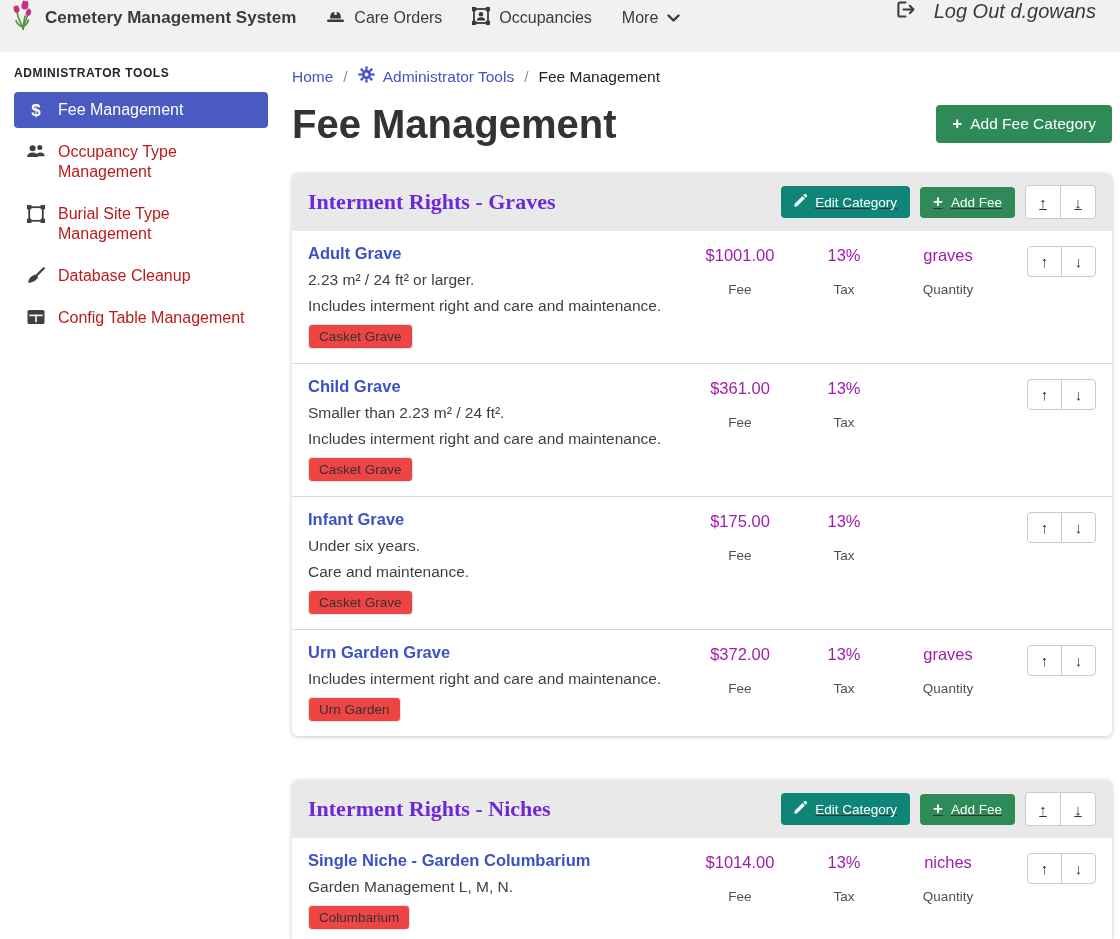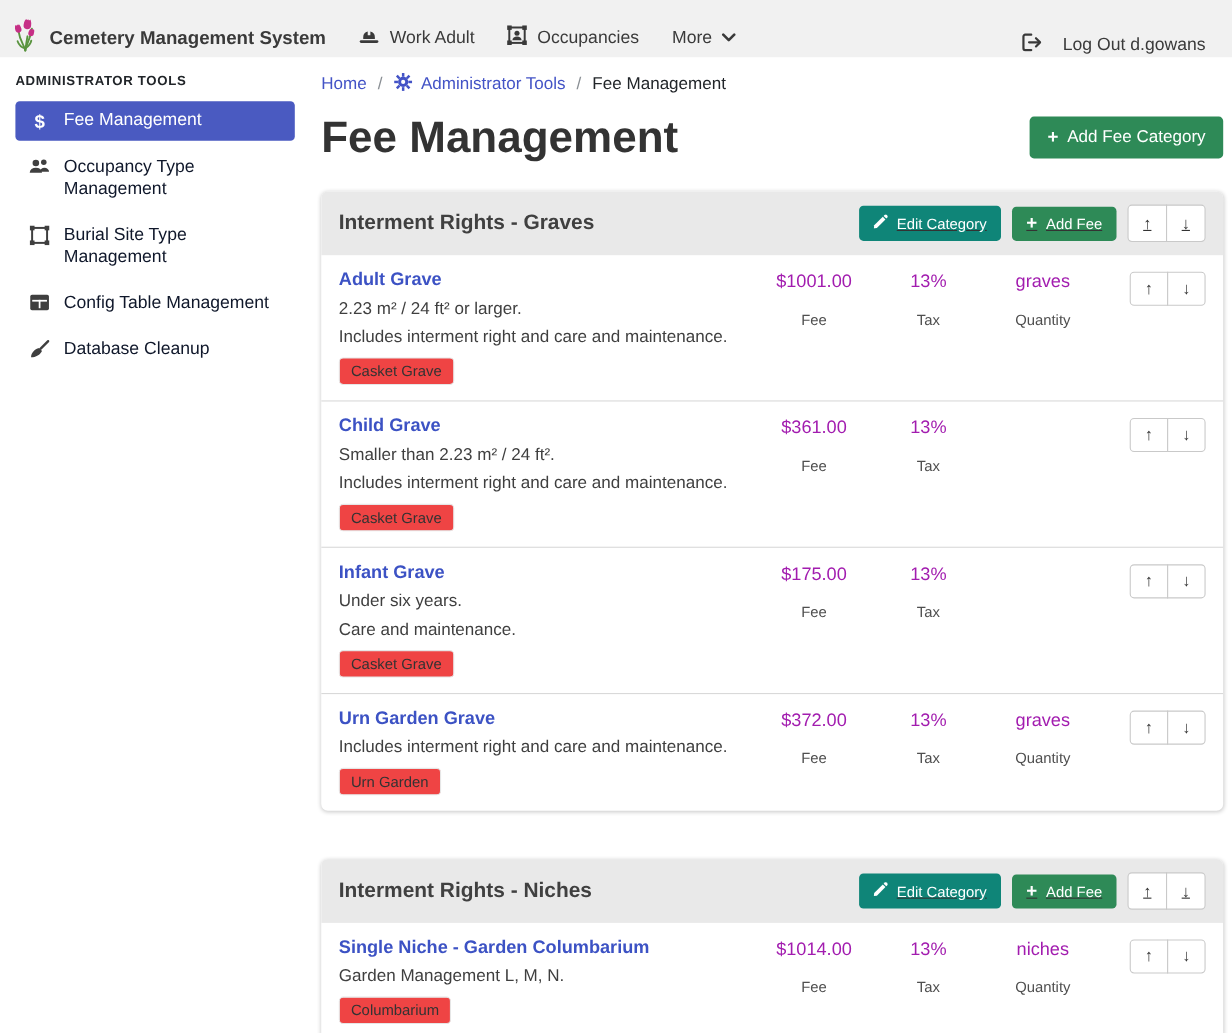--- a/index.html
+++ b/index.html
@@ -5,55 +5,55 @@
   * { box-sizing: border-box; }
   html,body { margin:0; padding:0; }
   body {
     width:1120px; height:939px; overflow:hidden;
     background:#fff; color:#333;
     font-family:"Liberation Sans","DejaVu Sans",sans-serif;
   }
   
   .navbar {
     height:52px; background:#f1f1f1;
-    display:flex; align-items:flex-end; justify-content:space-between;
+    display:flex; align-items:flex-start; justify-content:space-between;
     padding:0 24px 0 10px;
   }
   .nav-left { display:flex; align-items:center; gap:30px; }
   .brand { display:flex; align-items:center; gap:9px; font-size:17px; font-weight:700; color:#3a3a3a; cursor:pointer; }
   .nav-item { display:flex; align-items:center; gap:9px; font-size:16px; color:#3a3a3a; cursor:pointer; }
   .nav-item svg, .logout svg { flex-shrink:0; }
-  .logout { display:flex; align-items:center; gap:19px; font-size:16px; color:#3a3a3a; cursor:pointer; }
+  .logout { display:flex; align-items:center; gap:19px; font-size:20px; color:#3a3a3a; cursor:pointer;font-style:italic; }
   
   .layout { display:flex; height:733px; }
   .sidebar { width:280px; flex-shrink:0; padding:12px 12px 0 14px; }
   .sidebar-heading { font-size:12px; font-weight:600; letter-spacing:.6px; color:#212529; margin:2px 0 12px 0; }
   .sidebar-item {
     display:flex; gap:12px; align-items:flex-start;
     padding:8px 12px; margin-bottom:6px; border-radius:4px;
-    font-size:16px; line-height:20px; color:#0f172a; cursor:pointer;
+    font-size:16px; line-height:20px; color:#b91c1c; cursor:pointer;
   }
   .sidebar-item .s-icon { width:20px; flex-shrink:0; display:flex; justify-content:center; margin-top:1px; }
   .sidebar-item.active { background:#4a5ac1; color:#fff; }
   .dollar-glyph { font-weight:700; font-size:17px; line-height:19px; }
   
   .main { flex:1; padding:12px 8px 0 12px; }
   .breadcrumb { display:flex; align-items:center; gap:10px; font-size:15.5px; margin:2px 0 0 0; }
   .crumb-link { color:#4353c6; text-decoration:none; display:flex; align-items:center; gap:8px; cursor:pointer; }
   .crumb-sep { color:#8a8f94; }
   .crumb-current { color:#212529; }
   .title-row { display:flex; justify-content:space-between; align-items:center; margin:14px 0 26px 0; }
   .page-title { font-size:40px; font-weight:600; color:#333; margin:0; line-height:1.15; }
   .btn { border:none; border-radius:4px; color:#fff; display:inline-flex; align-items:center; gap:8px; cursor:pointer; font-family:inherit; }
   .btn-add-category { background:#2e8a57; font-size:15.5px; padding:10px 16px; }
   .plus-glyph { font-size:17px; font-weight:700; line-height:14px; }
   
   .category-card { border-radius:6px; box-shadow:0 1px 4px rgba(0,0,0,.22); margin-bottom:44px; background:#fff; overflow:hidden; }
   .category-header { background:#e9e9e9; padding:12px 16px; display:flex; align-items:center; }
-  .category-title { flex:1; font-size:19px; font-weight:600; color:#404040; }
+  .category-title { flex:1; font-size:22px; font-weight:600; color:#6d28d9;font-family:Liberation Serif, serif; }
   .header-buttons { display:flex; gap:10px; align-items:center;text-decoration:underline; }
   .btn-edit { background:#0f8578; font-size:13.5px; padding:8px 13px; }
   .btn-addfee { background:#2e8a57; font-size:13.5px; padding:8px 13px; }
   .arrow-group { display:flex; }
   .arrow-btn {
     width:36px; height:34px; background:#fff; border:1px solid #c9c9c9;
     display:flex; align-items:center; justify-content:center;
     font-size:15px; color:#333; cursor:pointer; padding:0; font-family:inherit;
   }
   .arrow-btn.up { border-radius:4px 0 0 4px; }
@@ -98,21 +98,21 @@
       </span>
       <span>Cemetery Management System</span>
     </div>
     <div class="nav-item">
       <span>
         <svg width="19" height="17" viewBox="0 0 19 17" fill="#3a3a3a">
           <path d="M4.2 11.5 V9.8 a5.3 5.3 0 0 1 4.1 -5.15 V8 h2.4 V4.65 a5.3 5.3 0 0 1 4.1 5.15 v1.7 z"></path>
           <rect x="1" y="12.5" width="17" height="2.6" rx="1.3"></rect>
         </svg>
       </span>
-      <span>Work Adult</span>
+      <span>Care Orders</span>
     </div>
     <div class="nav-item">
       <span>
         <svg width="18" height="18" viewBox="0 0 18 18">
           <rect x="2" y="2" width="14" height="14" fill="none" stroke="#3a3a3a" stroke-width="1.8"></rect>
           <g fill="#3a3a3a">
             <rect x="0" y="0" width="4.2" height="4.2"></rect>
               <rect x="13.8" y="0" width="4.2" height="4.2"></rect>
             <rect x="0" y="13.8" width="4.2" height="4.2"></rect>
               <rect x="13.8" y="13.8" width="4.2" height="4.2"></rect>
@@ -176,37 +176,37 @@
             <rect x="0" y="13.6" width="4.4" height="4.4"></rect>
               <rect x="13.6" y="13.6" width="4.4" height="4.4"></rect>
           </g>
         </svg>
       </span>
       <span>Burial Site Type Management</span>
     </div>
 
     <div class="sidebar-item">
       <span class="s-icon">
+        <svg width="18" height="18" viewBox="0 0 18 18">
+          <path d="M16.8 1.2 L10 8" stroke="#3f3f3f" stroke-width="2.2" stroke-linecap="round" fill="none"></path>
+          <path d="M8.6 7.4 L11.2 10 C9.6 13.4 5.6 15.8 1.2 15.8 C1.4 11.6 4.2 8.6 8.6 7.4 Z" fill="#3f3f3f"></path>
+        </svg>
+      </span>
+      <span>Database Cleanup</span>
+    </div>
+
+    <div class="sidebar-item">
+      <span class="s-icon">
         <svg width="18" height="16" viewBox="0 0 18 16">
           <rect x="0.5" y="1" width="17" height="14" rx="1.6" fill="#3f3f3f"></rect>
           <rect x="2.3" y="5.6" width="13.4" height="1.6" fill="#fff"></rect>
           <rect x="8.2" y="5.6" width="1.6" height="7.6" fill="#fff"></rect>
         </svg>
       </span>
       <span>Config Table Management</span>
-    </div>
-
-    <div class="sidebar-item">
-      <span class="s-icon">
-        <svg width="18" height="18" viewBox="0 0 18 18">
-          <path d="M16.8 1.2 L10 8" stroke="#3f3f3f" stroke-width="2.2" stroke-linecap="round" fill="none"></path>
-          <path d="M8.6 7.4 L11.2 10 C9.6 13.4 5.6 15.8 1.2 15.8 C1.4 11.6 4.2 8.6 8.6 7.4 Z" fill="#3f3f3f"></path>
-        </svg>
-      </span>
-      <span>Database Cleanup</span>
     </div>
   </nav>
 
   <main class="main">
     <div class="breadcrumb">
       <a class="crumb-link">Home</a>
       <span class="crumb-sep">/</span>
       <a class="crumb-link">
         <span>
           <svg width="17" height="17" viewBox="0 0 18 18">

